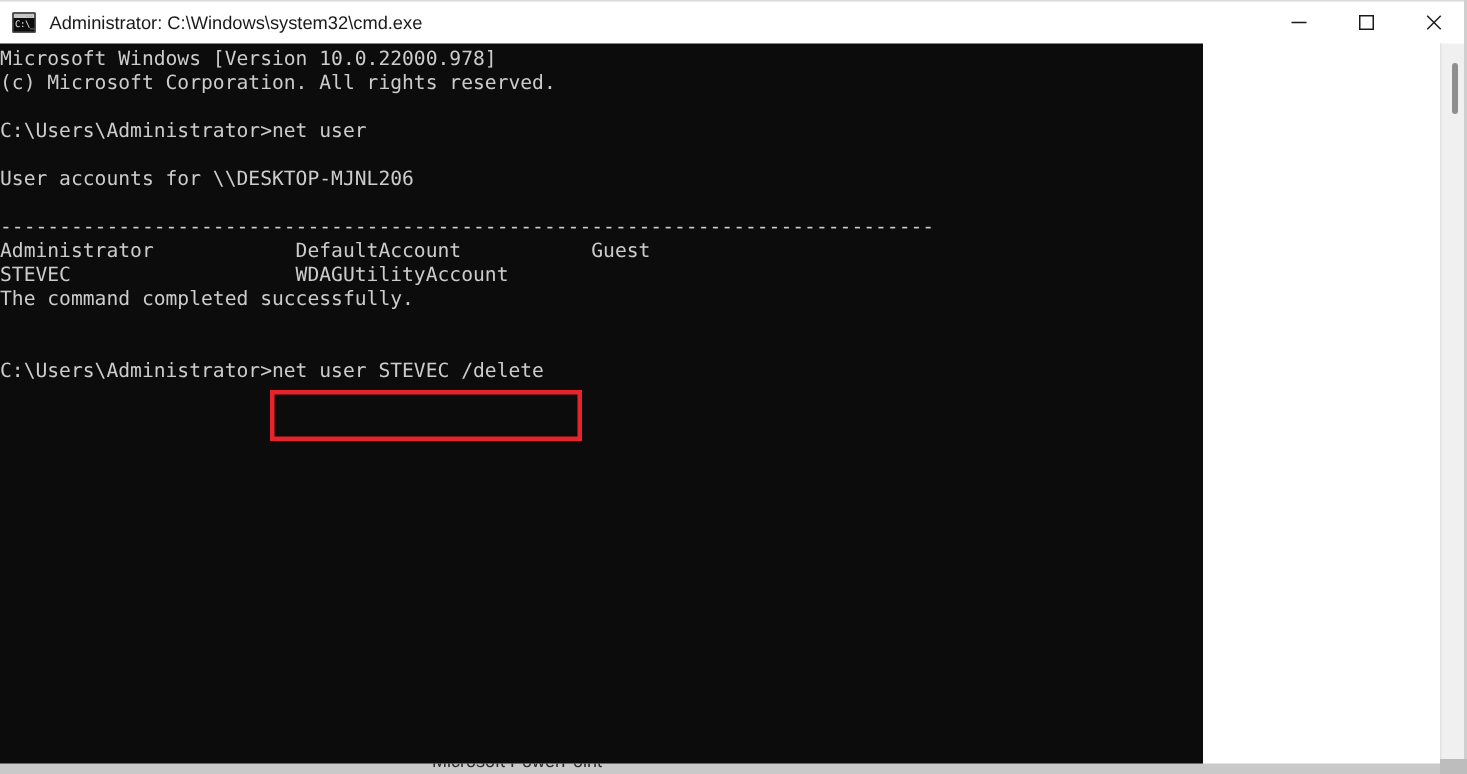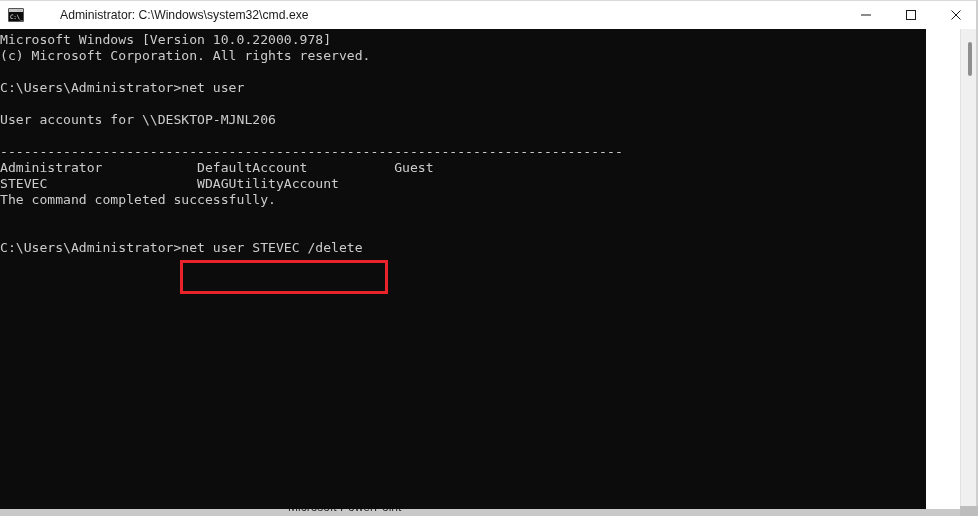--- a/index.html
+++ b/index.html
@@ -35,21 +35,20 @@
     box-sizing: border-box;
     display: flex;
     align-items: center;
   }
   #titlebar-left {
     display: flex;
     align-items: center;
     flex: 1 1 auto;
     min-width: 0;
     padding-left: 8px;
-    gap: 27px;
   }
   .app-icon {
     width: 16px;
     height: 14px;
     flex: 0 0 auto;
     position: relative;
     background: #0c0c0c;
     border: 1px solid #555;
     box-sizing: border-box;
     border-radius: 1px;
@@ -99,21 +98,21 @@
     justify-content: center;
     background: transparent;
   }
   .wc svg { display: block; }
 
   
   #console {
     position: absolute;
     left: 0;
     top: 29px;
-    width: 926px;
+    width: 802px;
     height: 487px;
     background: #0c0c0c;
     box-sizing: border-box;
     overflow: hidden;
   }
   #console-text {
     position: absolute;
     left: 0;
     top: 3px;
     width: 940px;

